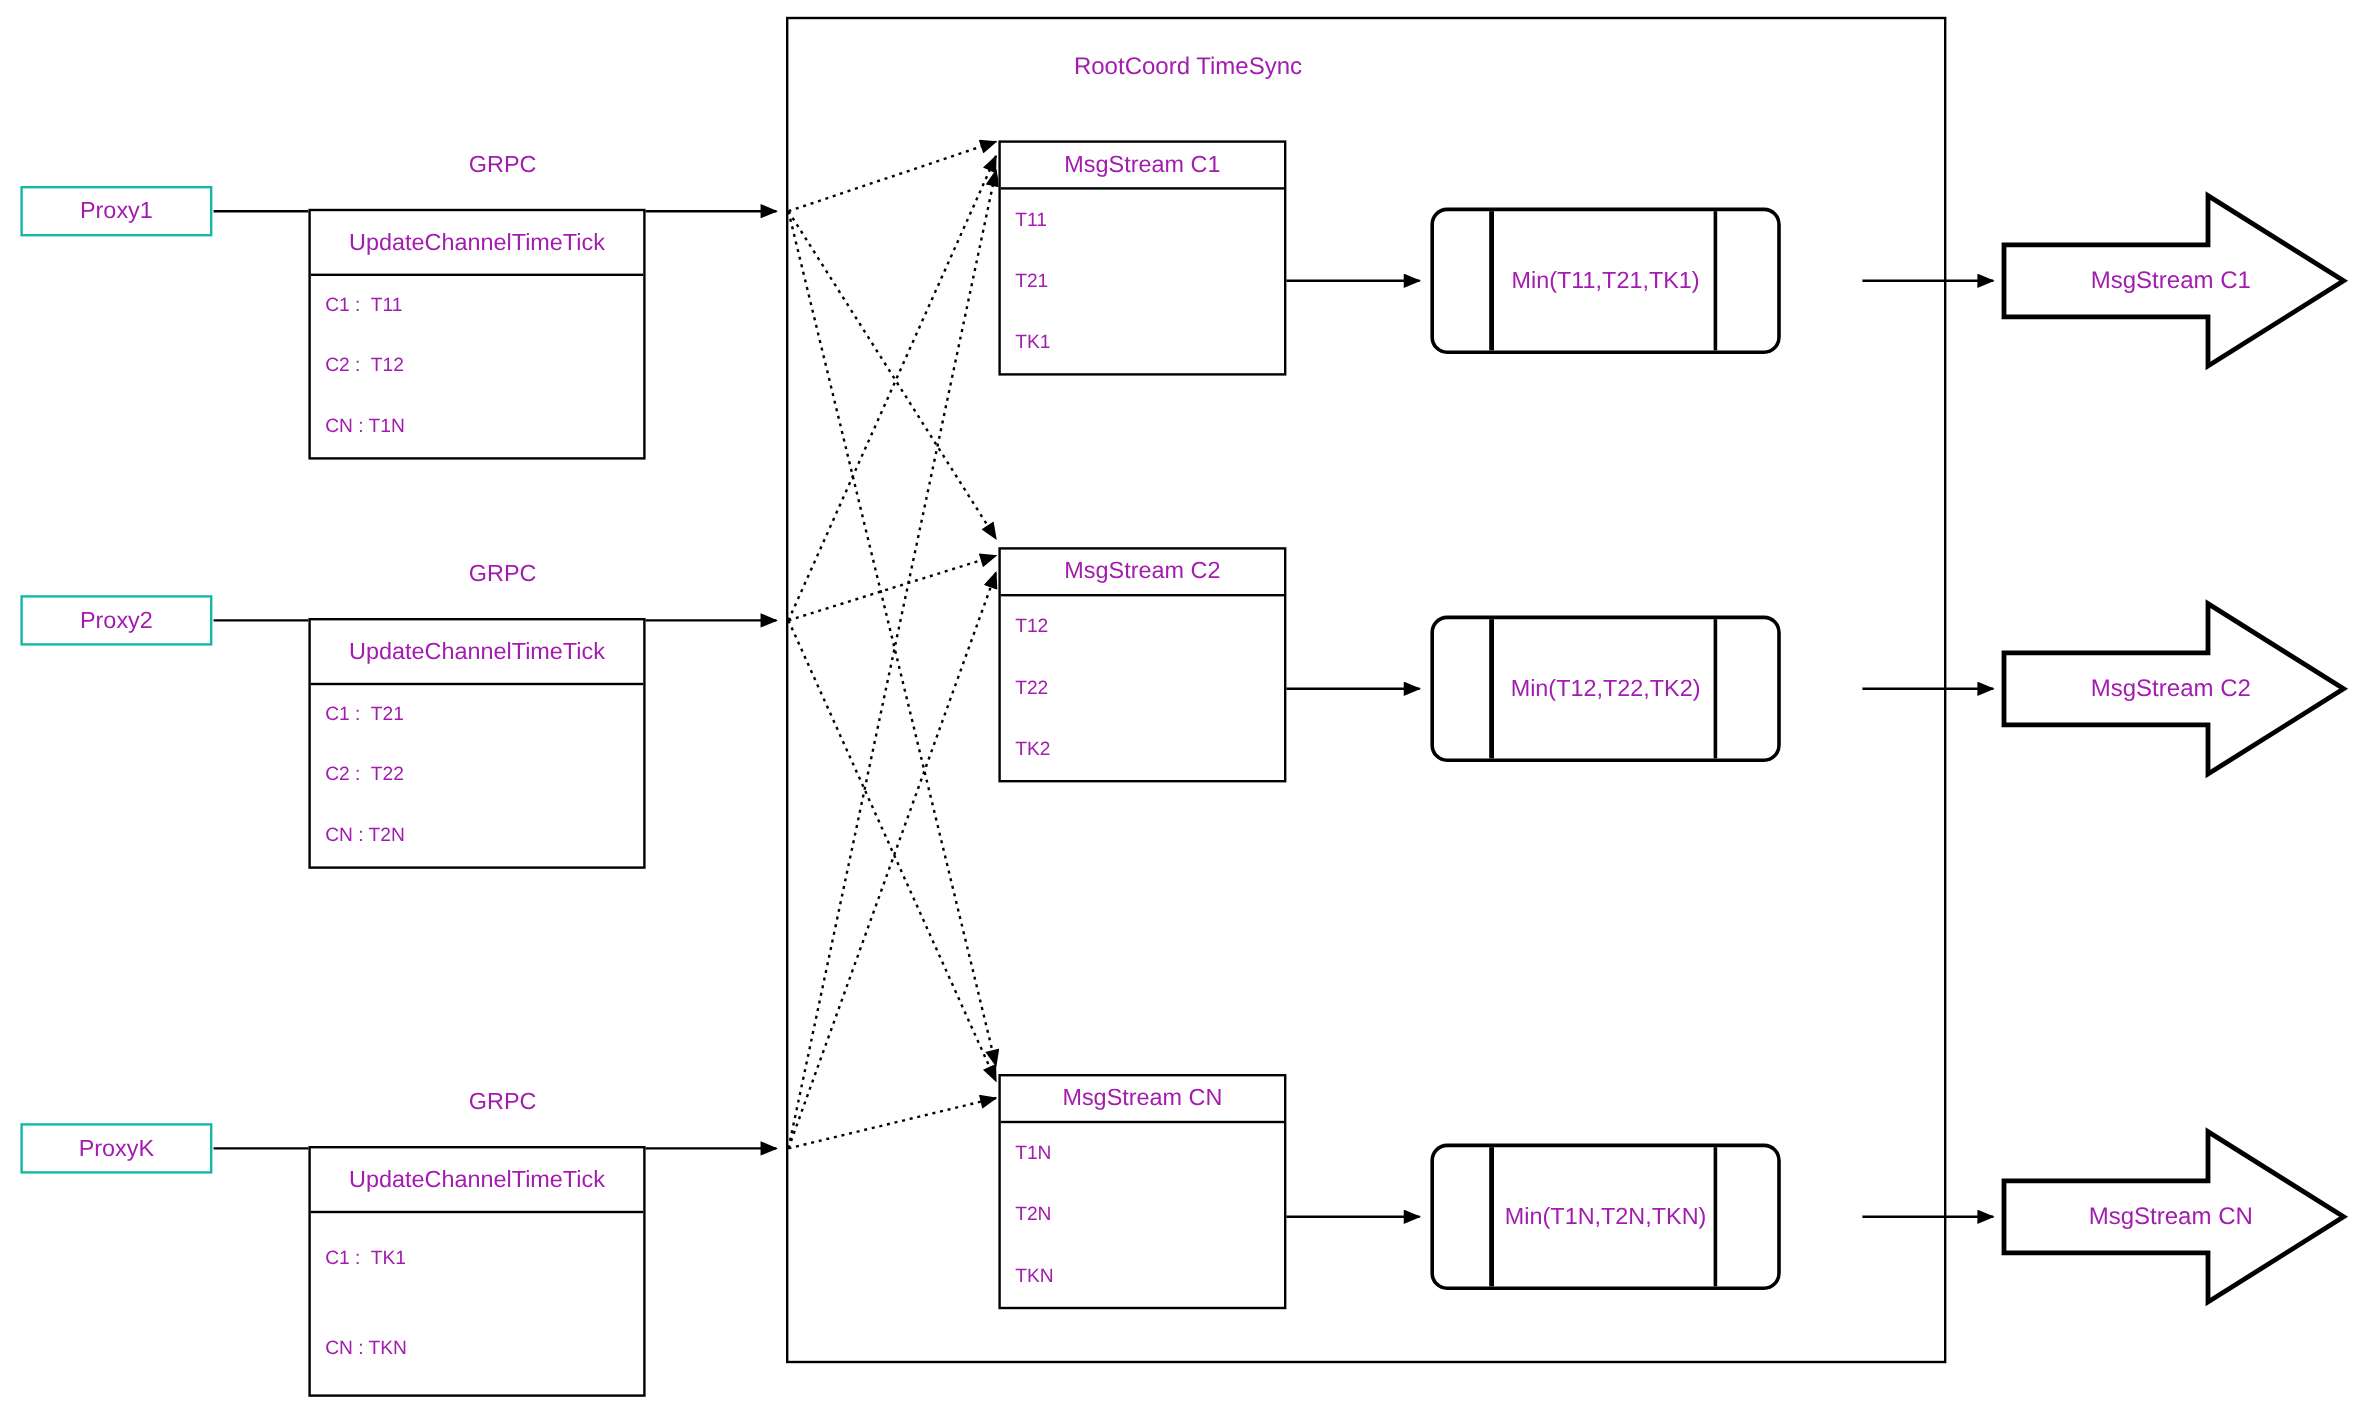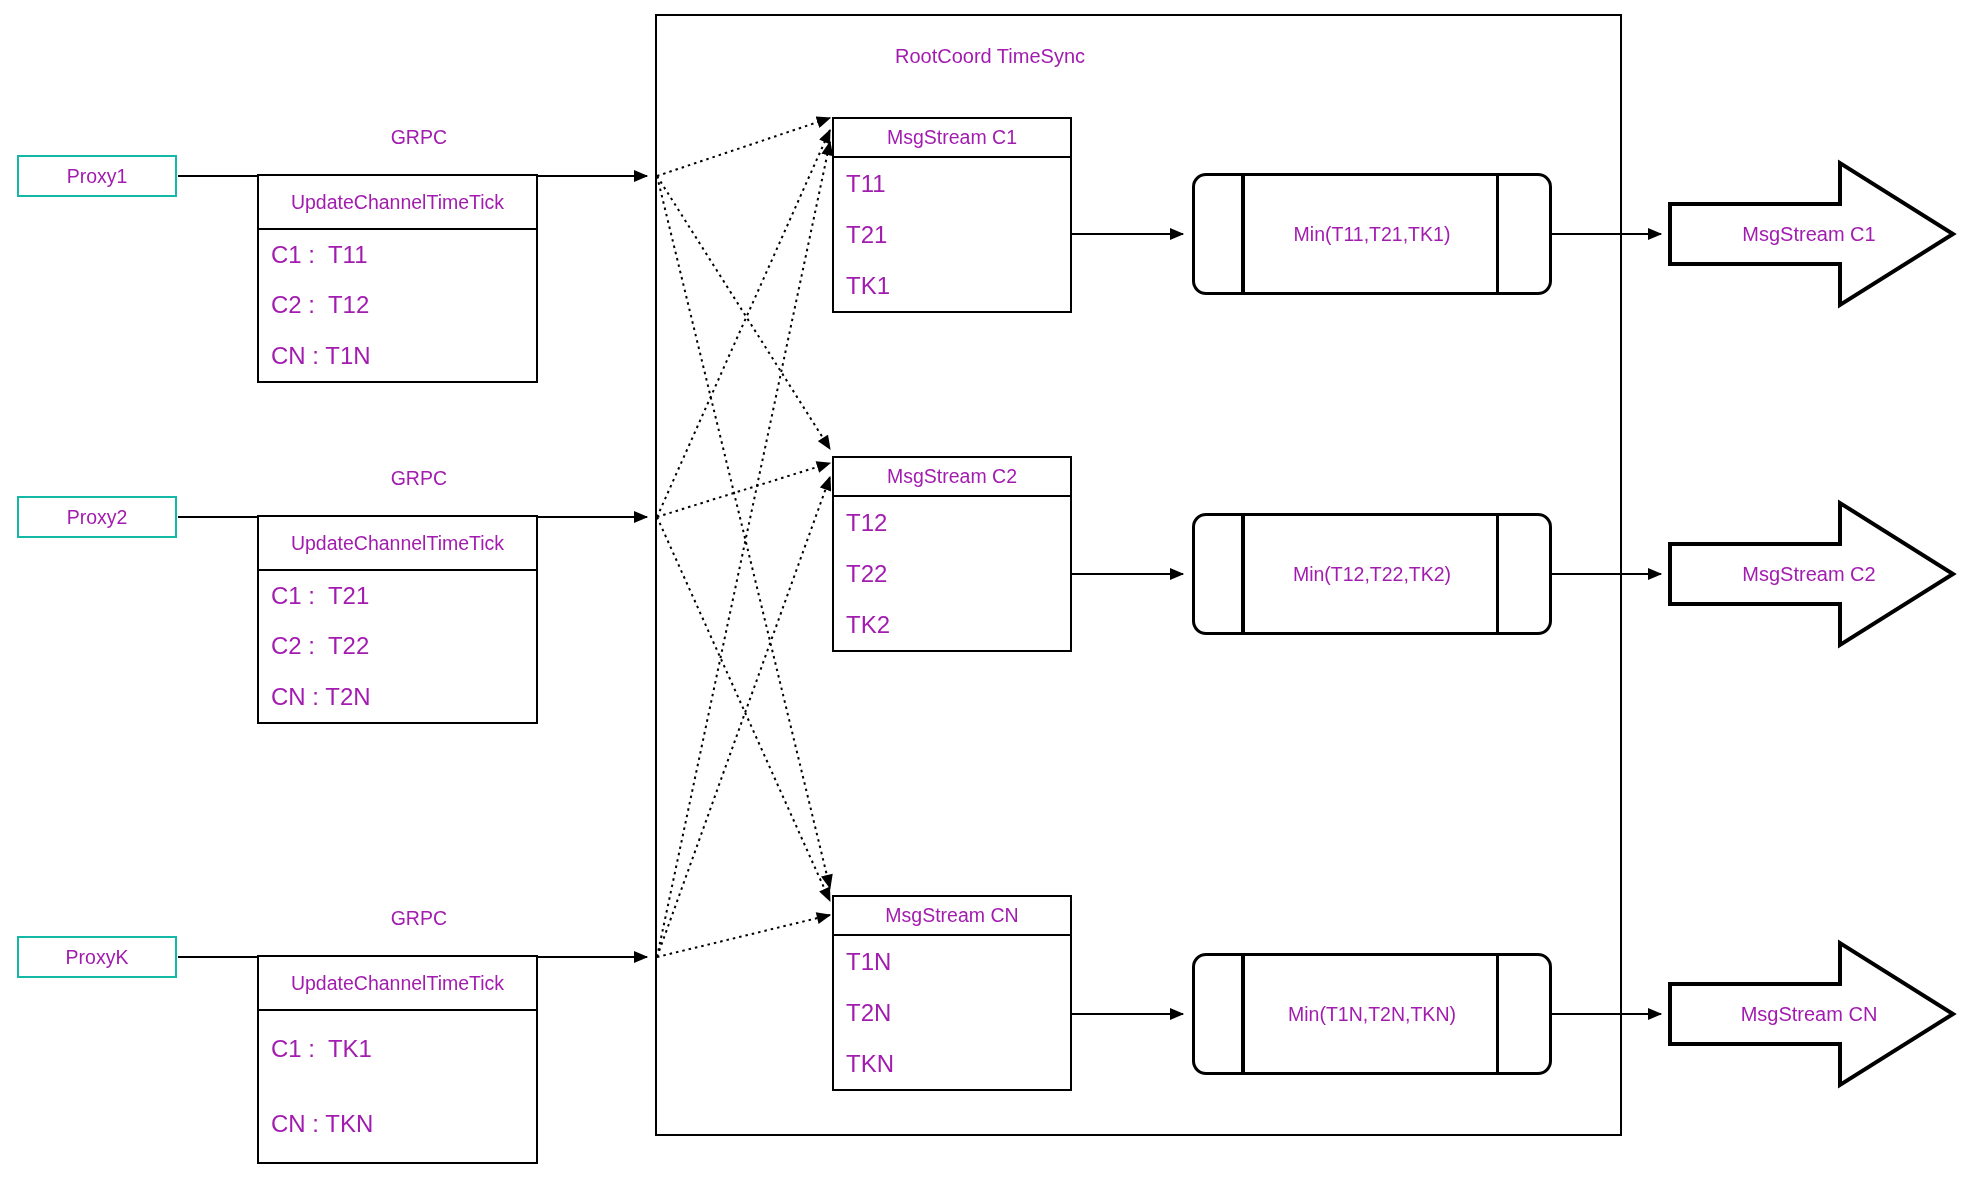--- a/index.html
+++ b/index.html
@@ -36,25 +36,25 @@
   .dtable .hdr{
     border-bottom:2px solid #000;display:flex;align-items:center;justify-content:center;
     font-size:19.5px;white-space:pre;
   }
   .dtable.update{left:257px;width:281px;height:209px;}
   .dtable.update .hdr{flex:0 0 52px;}
   .dtable.stream{left:832px;width:240px;height:196px;}
   .dtable.stream .hdr{flex:0 0 37px;}
   .dtable .cell{
     flex:1;display:flex;align-items:center;padding-left:12px;
-    font-size:24px;white-space:pre;
+    font-size:16px;white-space:pre;
   }
   
   .min-box{
-    position:absolute;left:1192px;width:360px;height:122px;
+    position:absolute;left:1192px;width:292px;height:122px;
     border:3.5px solid #000;border-radius:14px;background:#fff;box-sizing:border-box;
     display:flex;align-items:center;justify-content:center;font-size:19.5px;z-index:3;
   }
   .min-box .divl,.min-box .divr{
     position:absolute;top:0;bottom:0;width:3.5px;background:#000;
   }
   .min-box .divl{left:46px;}
   .min-box .divr{right:50px;}
   .arrow-label{
     position:absolute;left:1674px;width:270px;height:28px;

